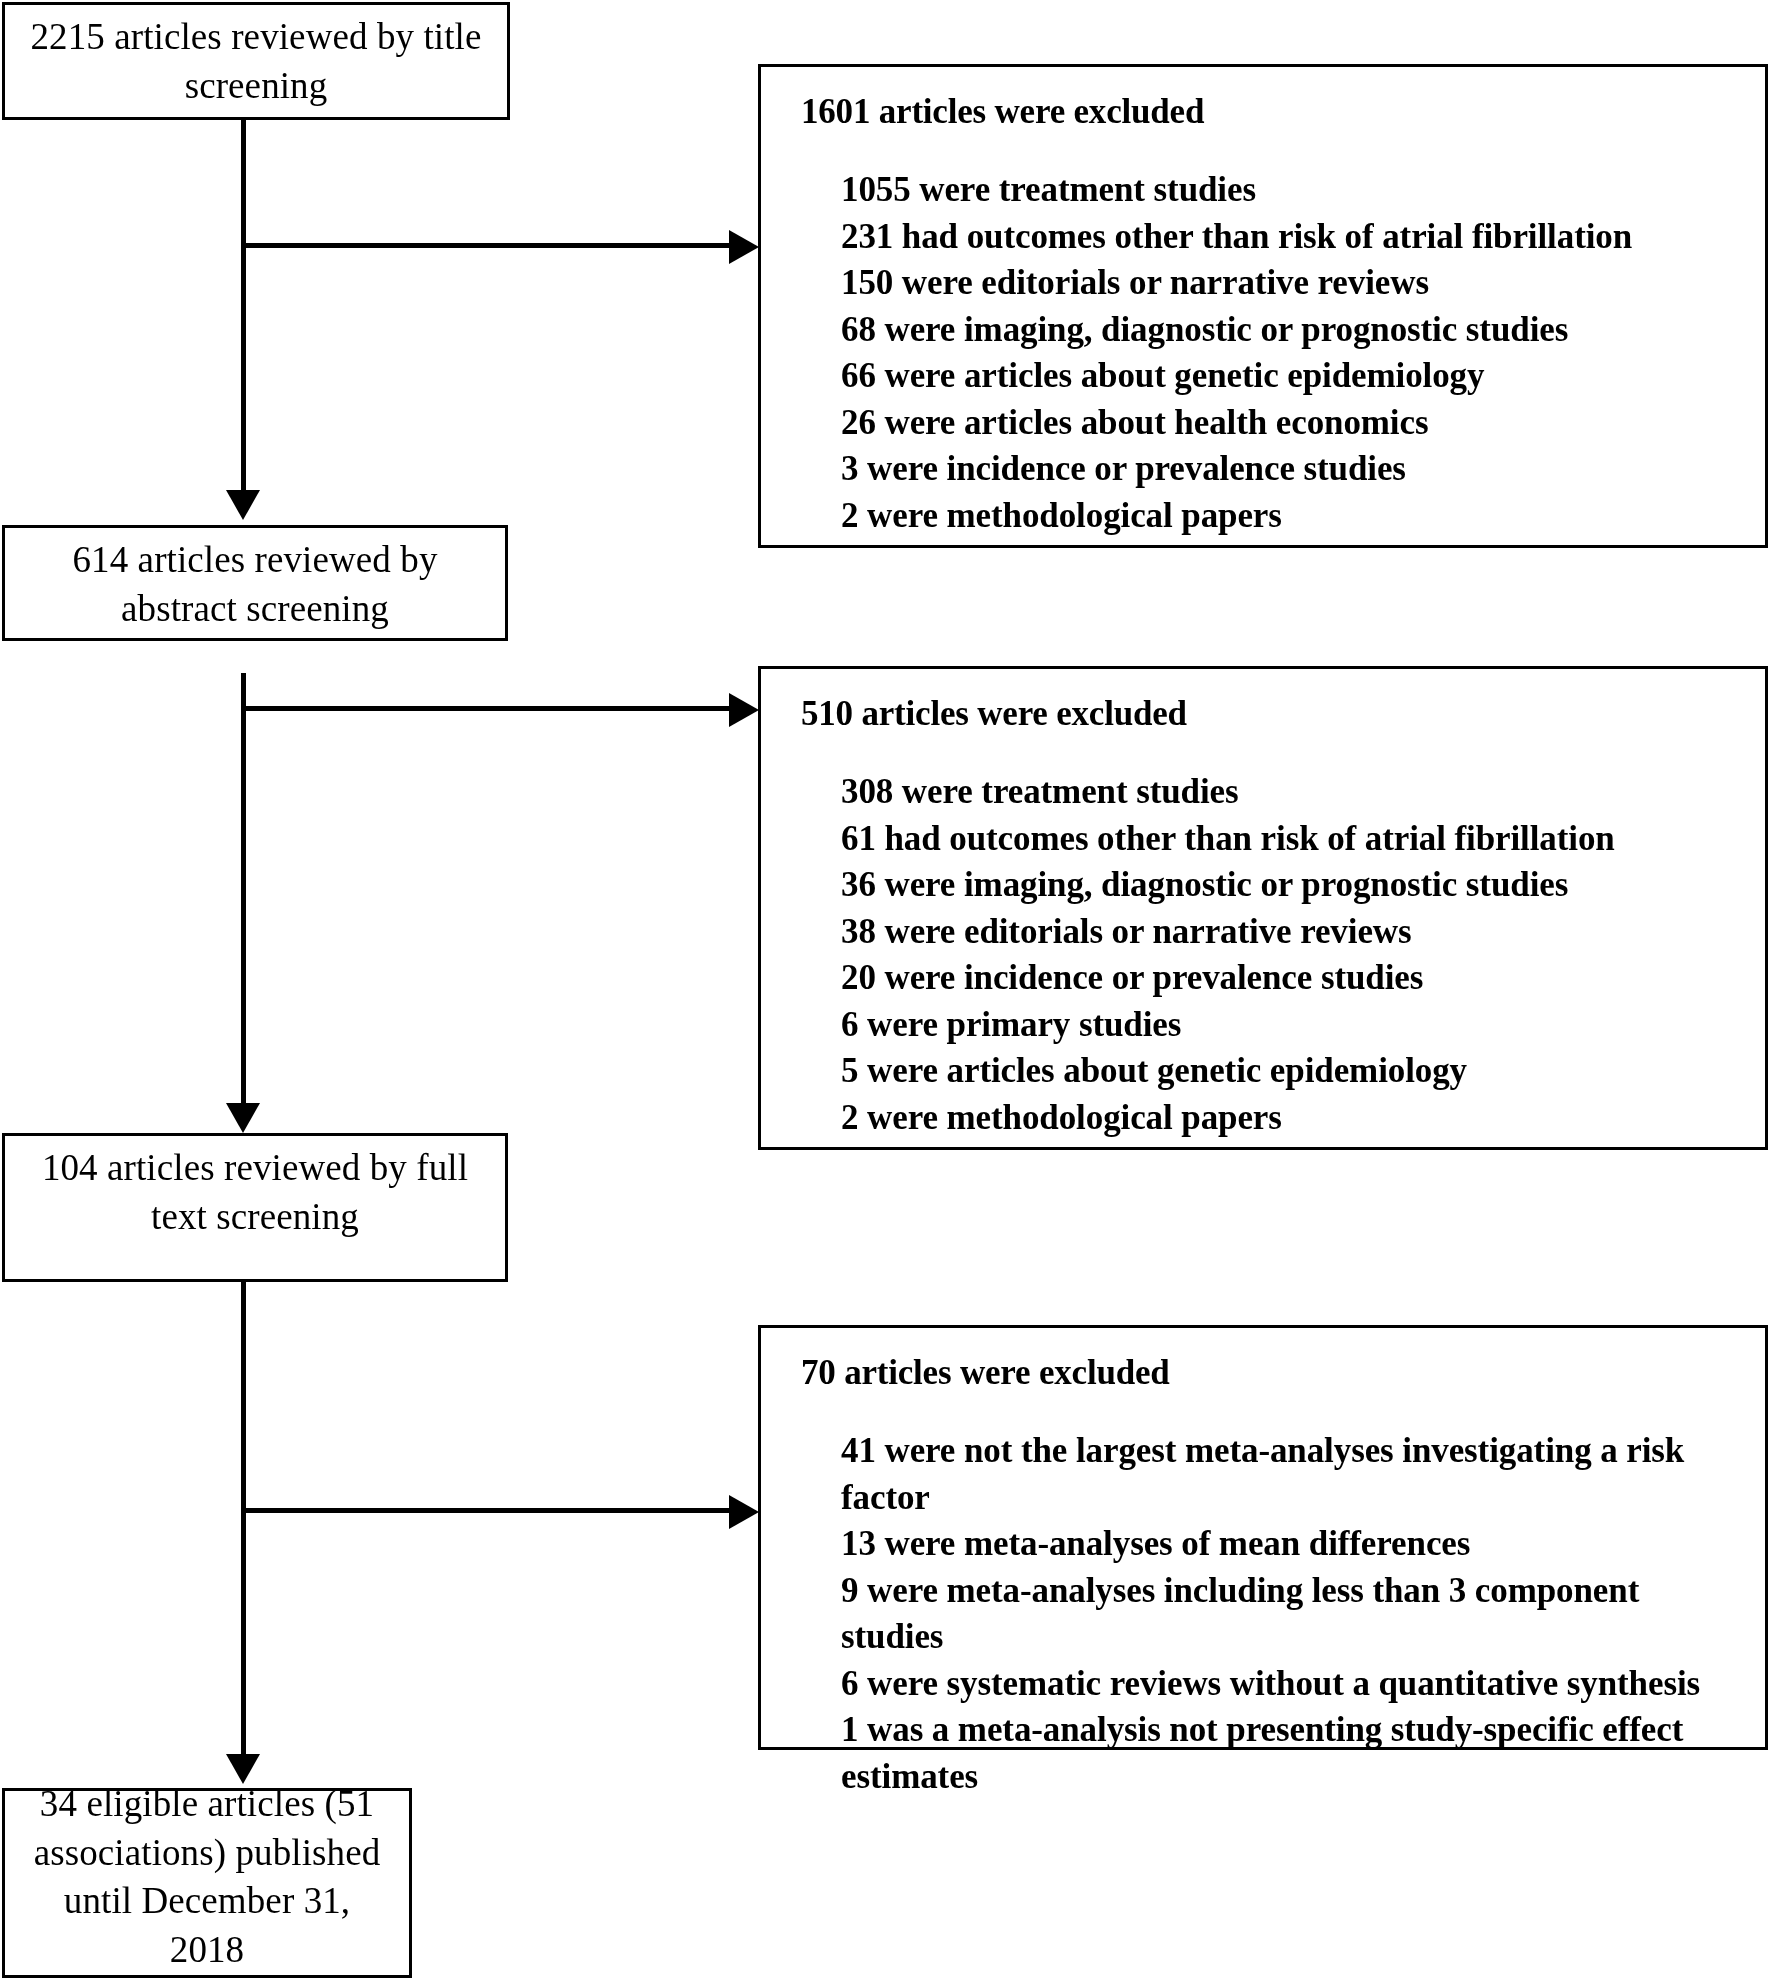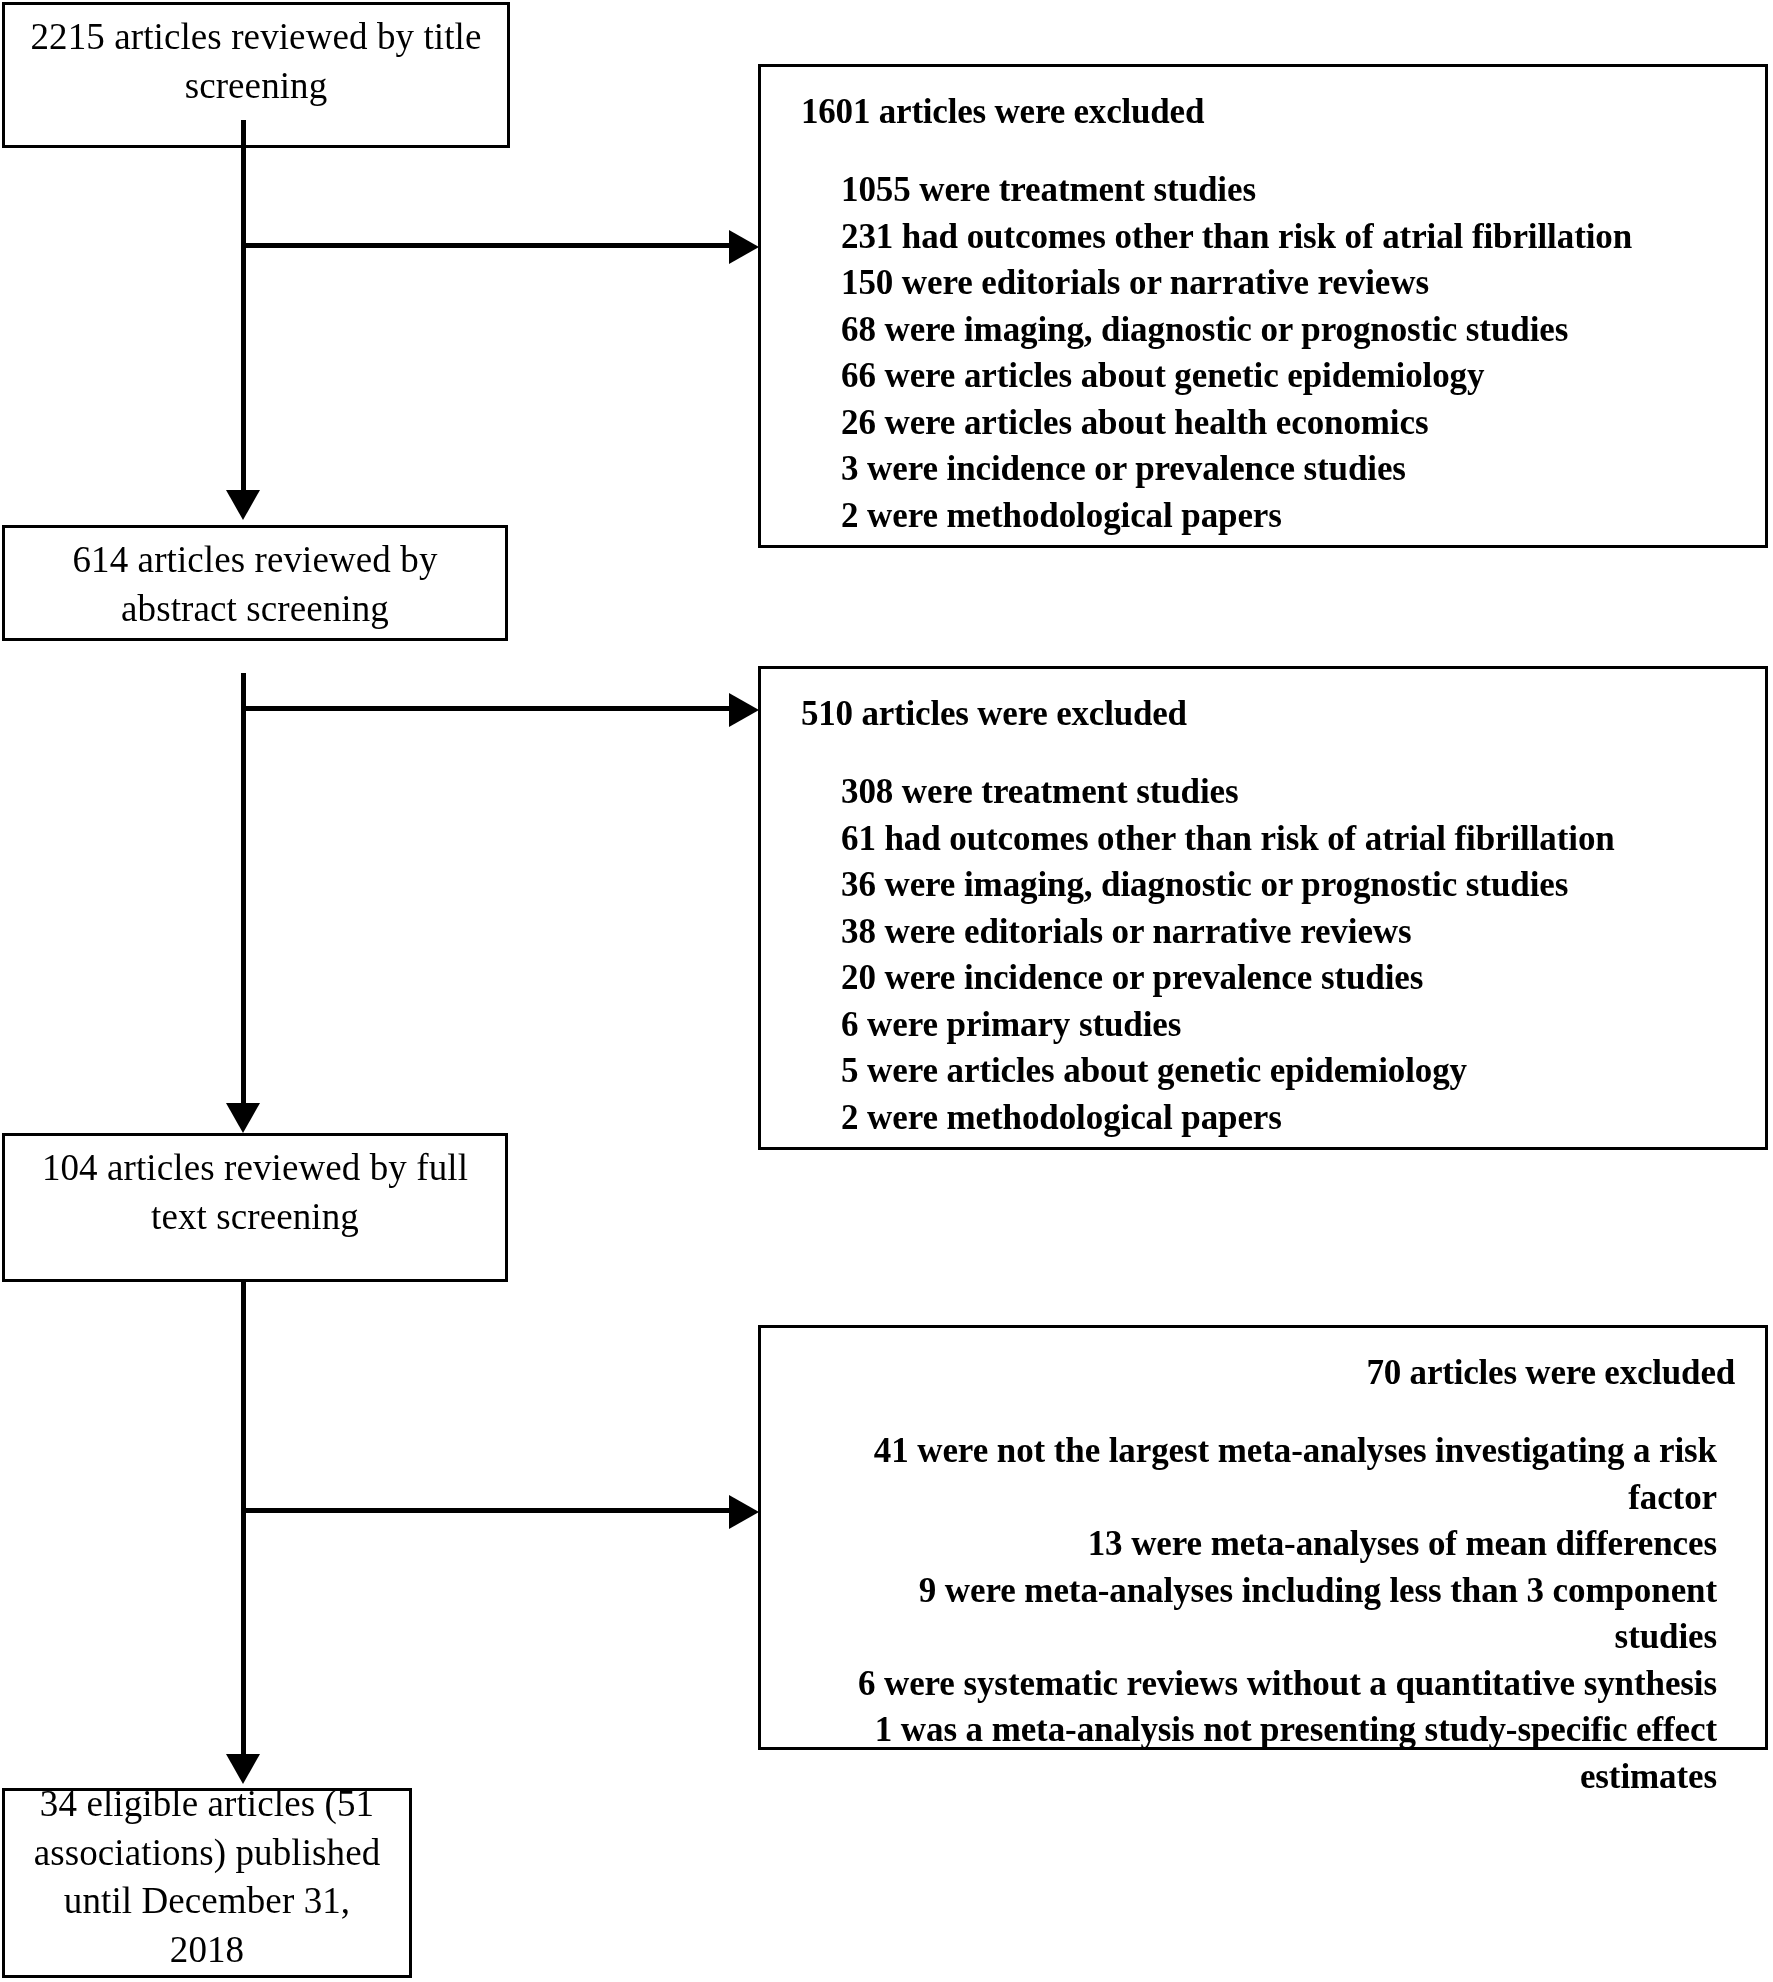--- a/index.html
+++ b/index.html
@@ -91,21 +91,21 @@
     border-top: 17px solid transparent;
     border-bottom: 17px solid transparent;
     border-left: 30px solid #000000;
   }
 </style>
 </head>
 <body>
 
 <div id="canvas">
 
-  <div class="box stage-box" style="left:2px; top:2px; width:508px; height:146px;">
+  <div class="box stage-box" style="left:2px; top:2px; width:508px; height:118px;">
     <span class="stage-text">2215 articles reviewed by title screening</span>
   </div>
 
   <div class="vline" style="left:241px; top:120px; width:5px; height:370px;"></div>
   <div class="arrow-down" style="left:226px; top:490px;"></div>
 
   <div class="hline" style="left:243px; top:243px; width:488px;"></div>
   <div class="arrow-right" style="left:729px; top:230px;"></div>
 
   <div class="box excl-box" style="left:758px; top:64px; width:1010px; height:484px;">
@@ -149,21 +149,21 @@
   <div class="box stage-box" style="left:2px; top:1133px; width:506px; height:149px;">
     <span class="stage-text">104 articles reviewed by full text screening</span>
   </div>
 
   <div class="vline" style="left:241px; top:1282px; width:5px; height:472px;"></div>
   <div class="arrow-down" style="left:226px; top:1754px;"></div>
 
   <div class="hline" style="left:243px; top:1508px; width:488px;"></div>
   <div class="arrow-right" style="left:729px; top:1495px;"></div>
 
-  <div class="box excl-box" style="left:758px; top:1325px; width:1010px; height:425px;text-align:right;">
+  <div class="box excl-box" style="left:758px; top:1325px; width:1010px; height:425px;">
     <div class="excl-title">70 articles were excluded</div>
     <ul class="excl-list">
       <li>41 were not the largest meta-analyses investigating a risk factor</li>
       <li>13 were meta-analyses of mean differences</li>
       <li>9 were meta-analyses including less than 3 component studies</li>
       <li>6 were systematic reviews without a quantitative synthesis</li>
       <li>1 was a meta-analysis not presenting study-specific effect estimates</li>
     </ul>
   </div>
 

